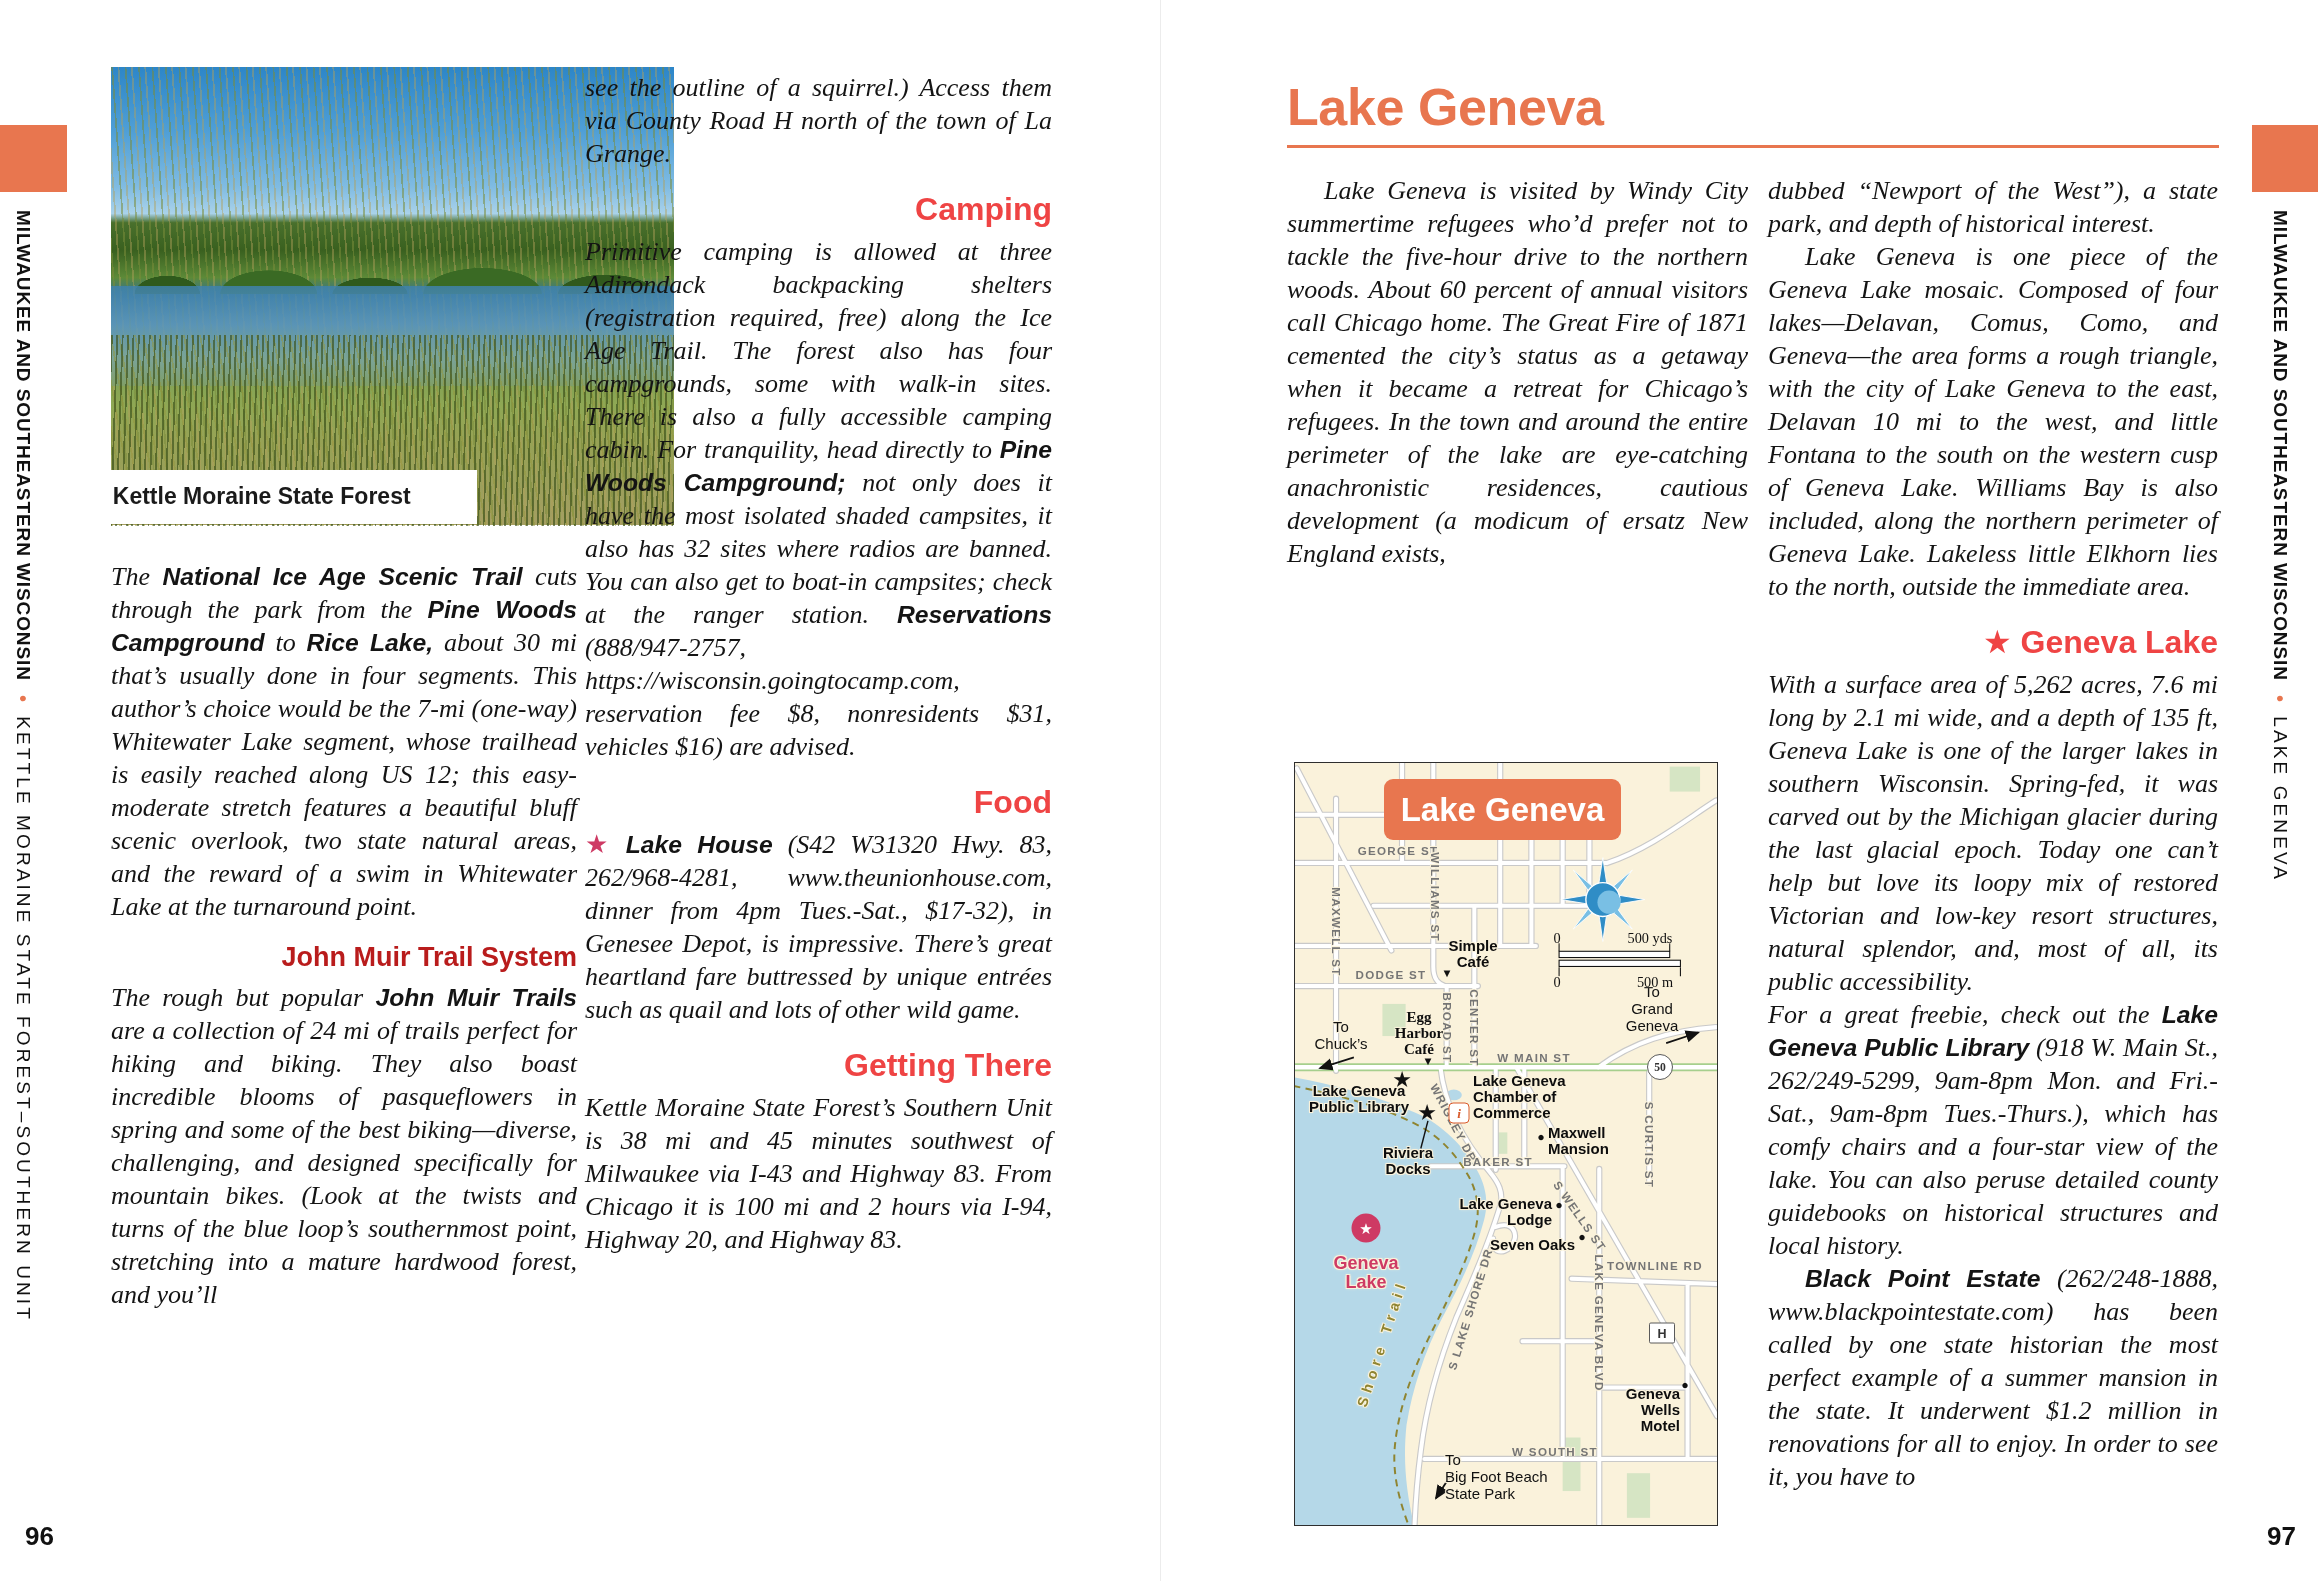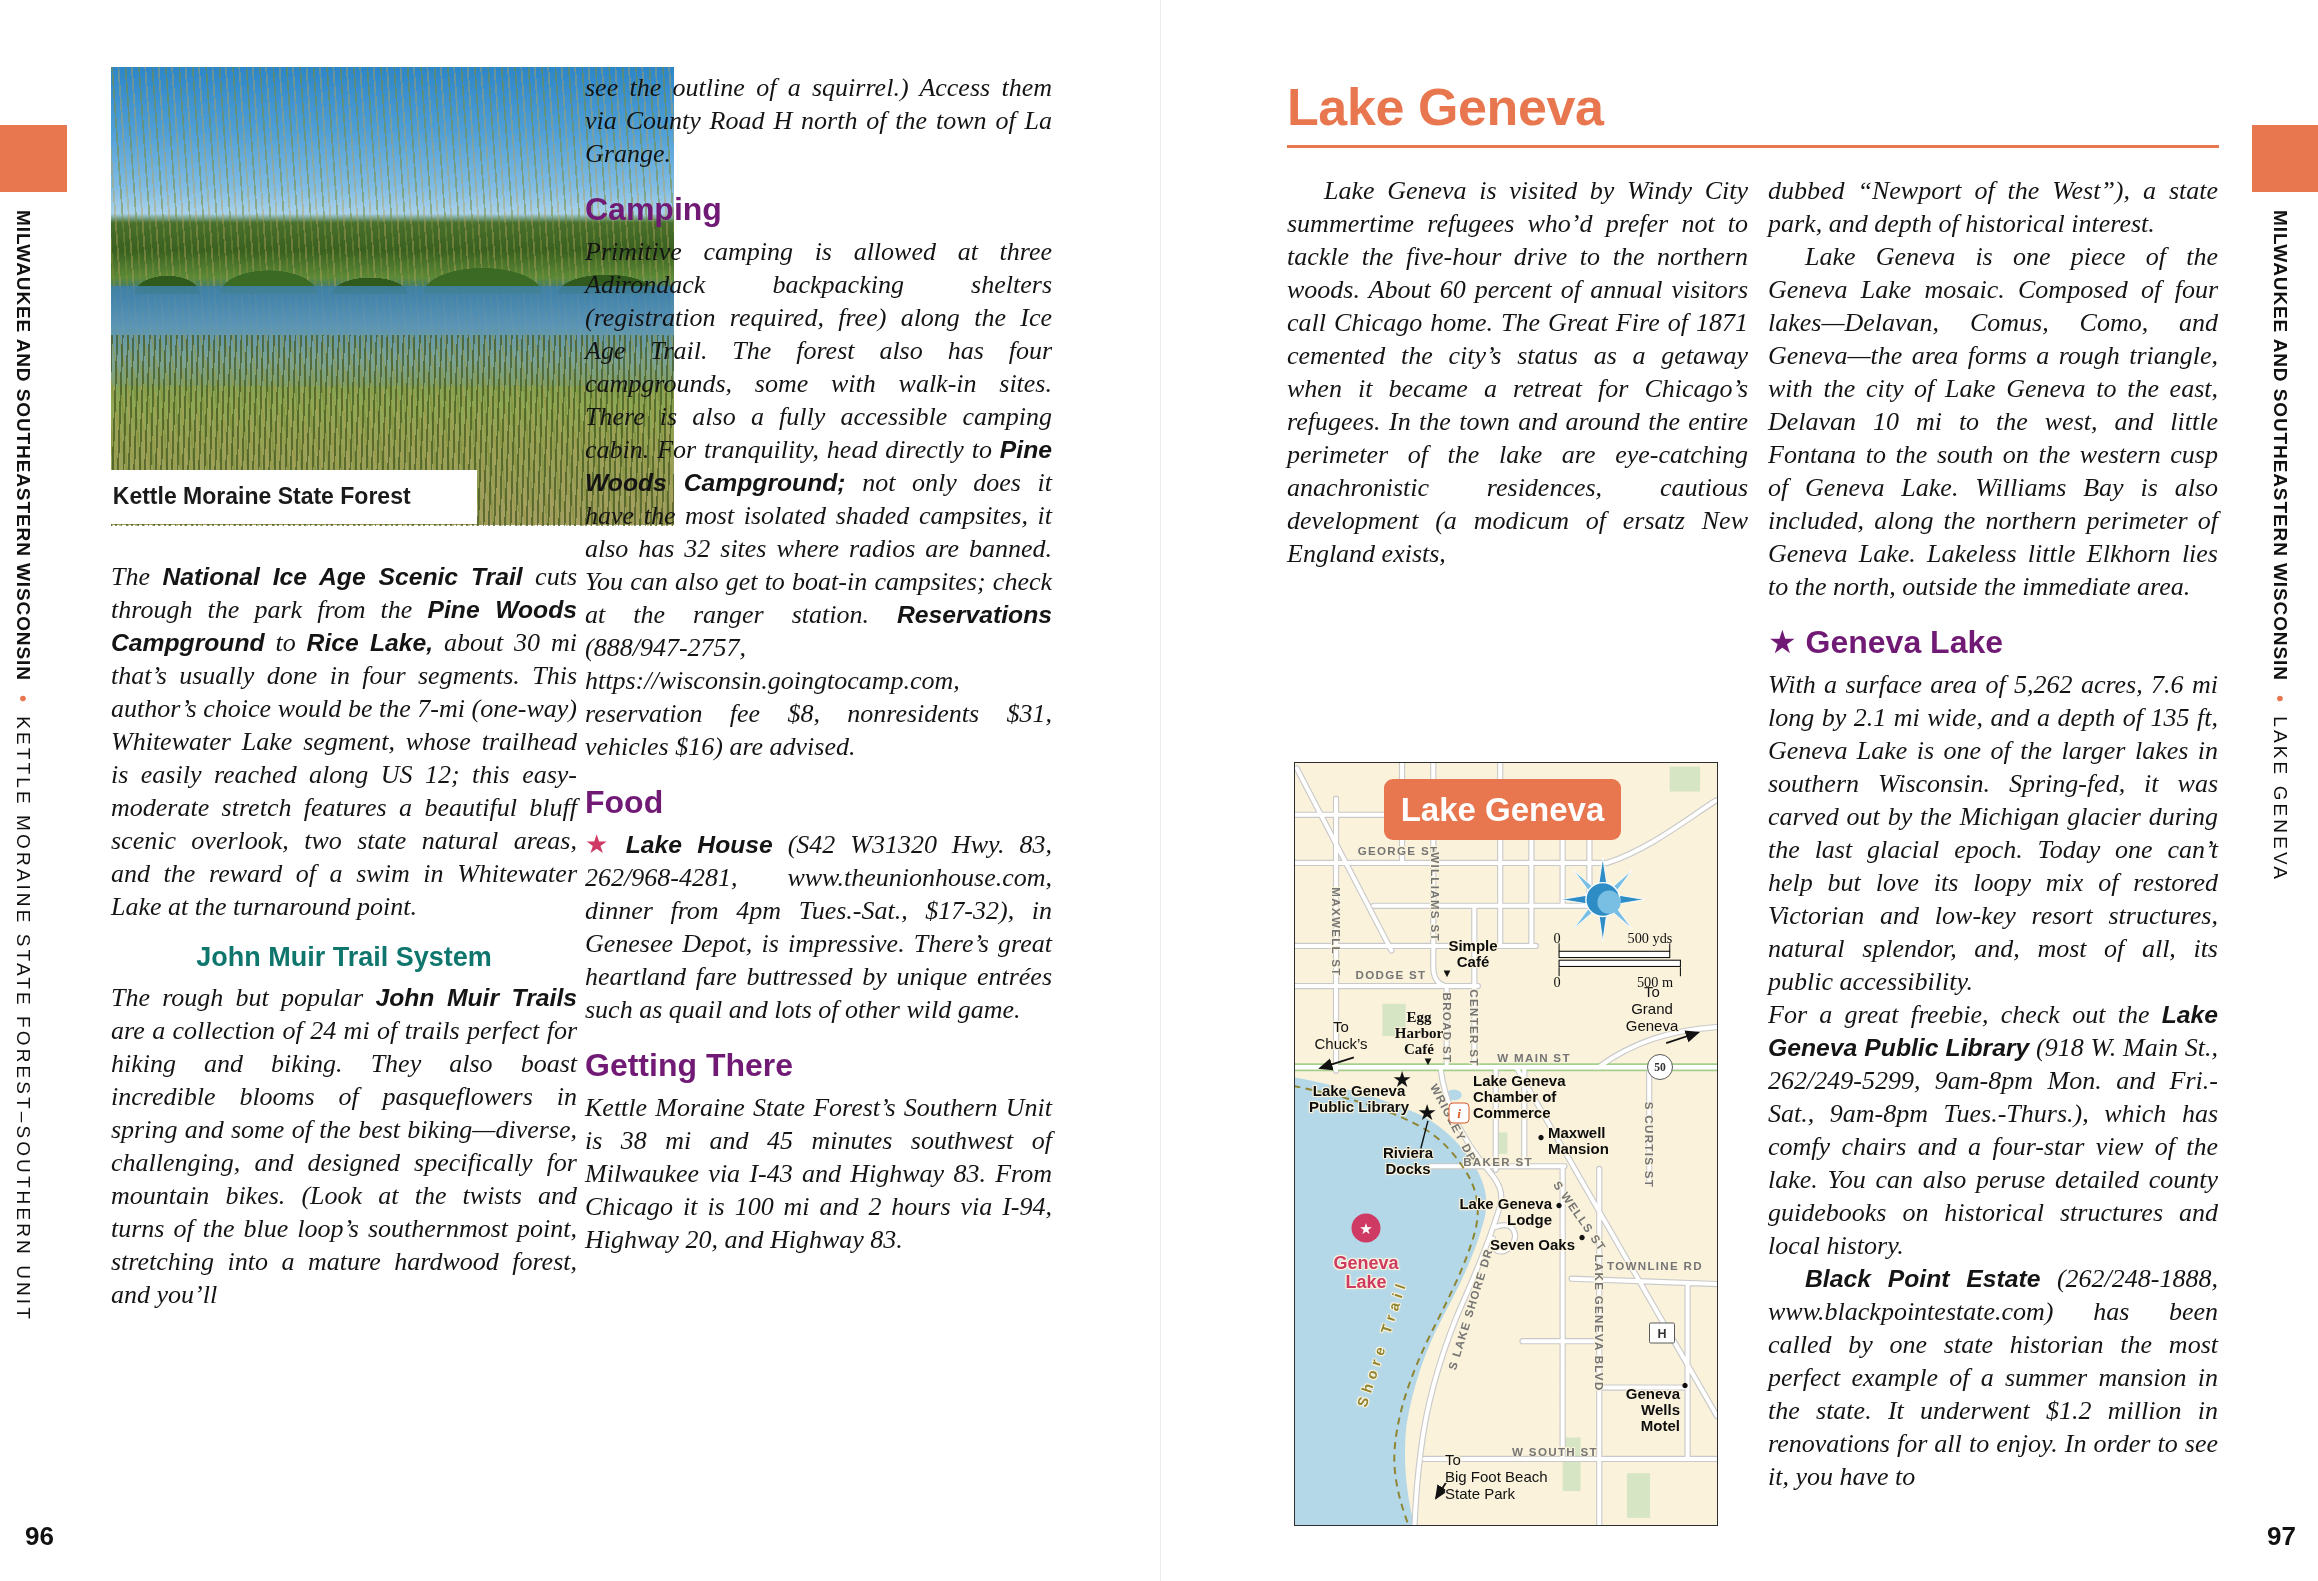--- a/index.html
+++ b/index.html
@@ -5,23 +5,23 @@
   html,body{margin:0;padding:0;background:#ffffff;}
   #spread{position:relative;width:2319px;height:1581px;background:#ffffff;overflow:hidden;
           font-family:"Liberation Serif","DejaVu Serif",serif;color:#141414;}
   .abs{position:absolute;}
   
   .body-col{font-size:26px;line-height:33px;text-align:justify;}
   .body-col p{margin:0;font-style:italic;}
   .ind{text-indent:37px;}
   .bs{font-family:"Liberation Sans","DejaVu Sans",sans-serif;font-weight:700;font-size:0.95em;}
   .h-pink{font-family:"Liberation Sans","DejaVu Sans",sans-serif;font-weight:700;font-size:32px;
-          color:#701a75;margin:23px 0 9px 0;text-align:left;text-indent:0;}
+          color:#ef4444;margin:23px 0 9px 0;text-align:right;text-indent:0;}
   .h-blue{font-family:"Liberation Sans","DejaVu Sans",sans-serif;font-weight:700;font-size:27px;
-          color:#0f766e;margin:18px 0 7.1px 0;text-align:center;text-indent:0;}
+          color:#b91c1c;margin:18px 0 7.1px 0;text-align:right;text-indent:0;}
   .star-inline{color:#CE3A64;font-family:"Liberation Sans","DejaVu Sans",sans-serif;margin-right:9px;}
   .rp-title{font-family:"Liberation Sans","DejaVu Sans",sans-serif;font-weight:700;font-size:52px;
             color:#E8764F;letter-spacing:-0.4px;}
   .rp-rule{background:#E8764F;height:2.7px;}
   .pagenum{font-family:"Liberation Sans","DejaVu Sans",sans-serif;font-weight:700;font-size:26px;color:#111;}
   
   .sidebar{writing-mode:vertical-rl;font-family:"Liberation Sans","DejaVu Sans",sans-serif;
            font-size:19px;color:#111;height:1159px;line-height:1;}
   .sb-bold{font-weight:700;letter-spacing:0.9px;}
   .sb-light{font-weight:400;letter-spacing:3.1px;}

